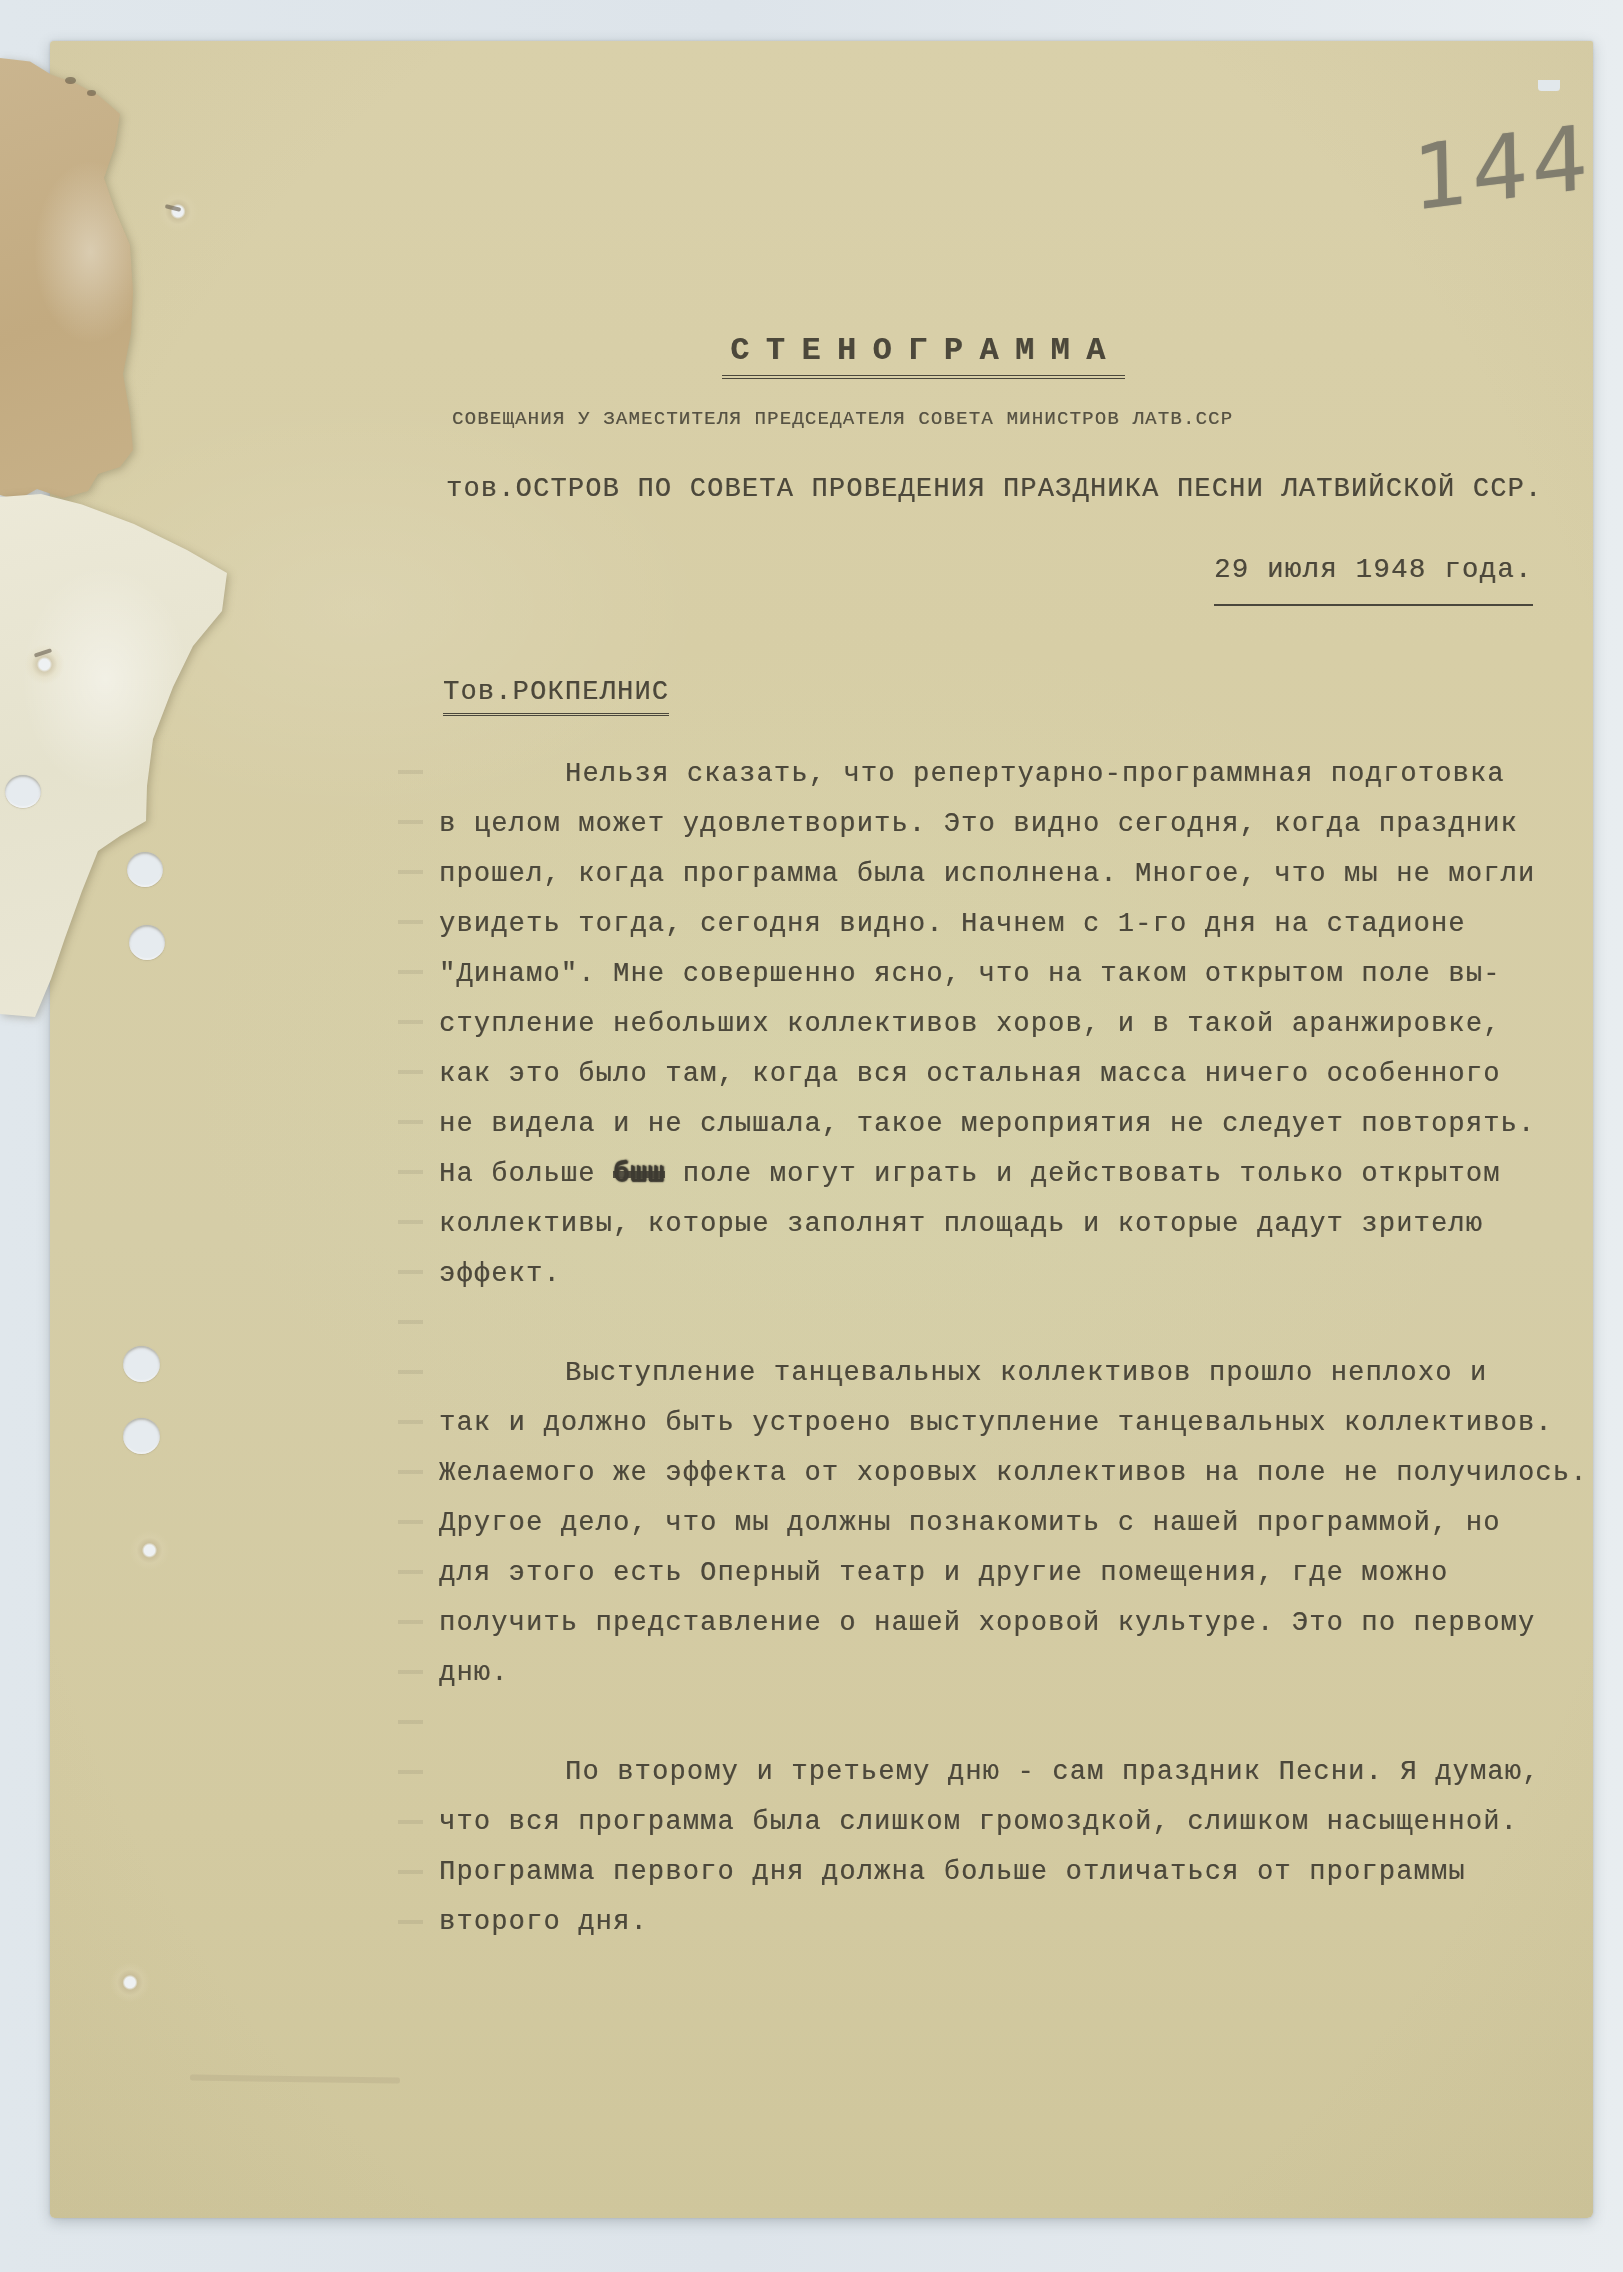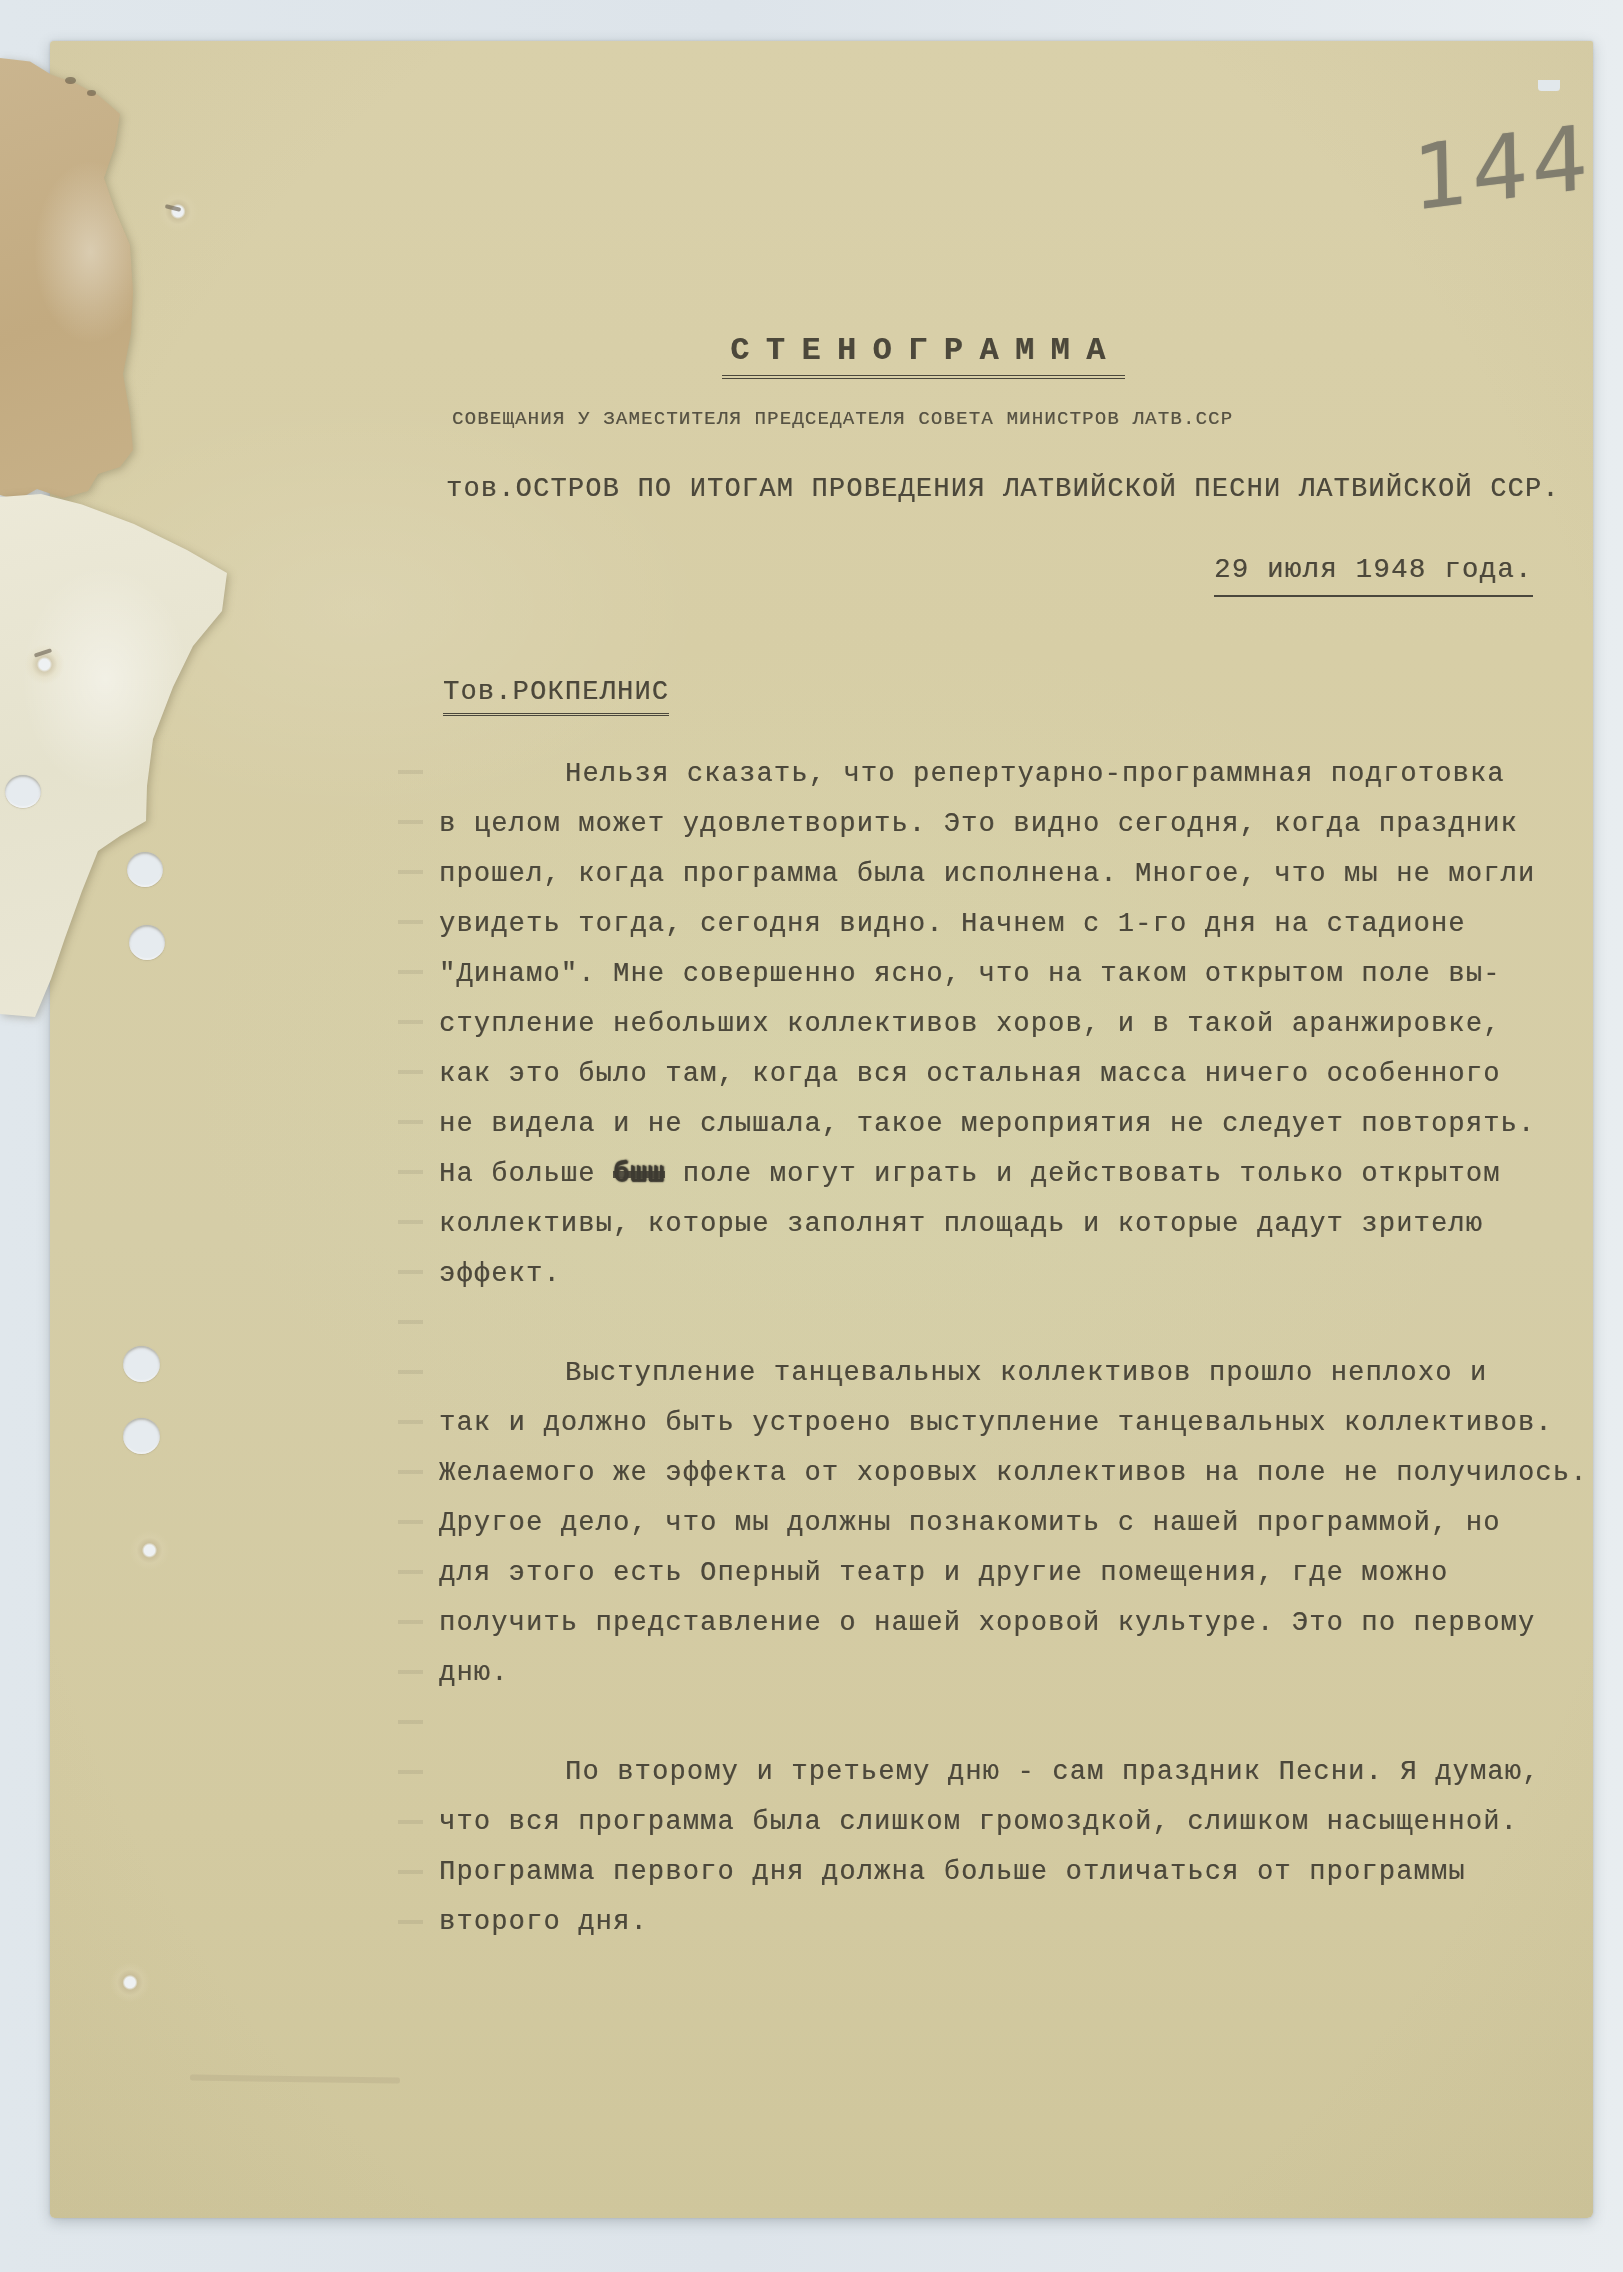--- a/index.html
+++ b/index.html
@@ -66,21 +66,21 @@
   
   .typed{color:#4c483b;text-shadow:0.4px 0.4px 0.6px rgba(70,66,54,0.55);}
   .doc-title{
     position:absolute;left:672px;top:291px;font-size:32px;font-weight:bold;
     letter-spacing:16.4px;padding:0 3.5px 5.8px 8.2px;border-bottom:4.1px double #4a473c;white-space:nowrap;
   }
   .subtitle1{position:absolute;left:402px;top:367px;font-size:19px;letter-spacing:1.2px;white-space:nowrap;opacity:.92;}
   .subtitle2{position:absolute;left:396px;top:433px;font-size:27px;letter-spacing:1.2px;white-space:nowrap;}
   .doc-date{
     position:absolute;left:1164px;top:513px;font-size:27.5px;letter-spacing:1.2px;white-space:nowrap;
-    padding-bottom:10px;border-bottom:2.9px solid #4a473c;
+    padding-bottom:19px;border-bottom:2.9px solid #4a473c;
   }
   .speaker{
     position:absolute;left:393px;top:636px;font-size:27px;letter-spacing:1.2px;white-space:nowrap;
     padding-bottom:6px;border-bottom:3.5px double #4a473c;
   }
   .body-block{position:absolute;left:389px;top:708px;width:1198px;font-size:27px;letter-spacing:1.2px;}
   .para{margin:0 0 49px 0;}
   .line{height:50px;line-height:50px;white-space:nowrap;}
   .line.indent{padding-left:126px;}
   .struck{
@@ -104,21 +104,21 @@
 
 <div class="scan">
 
   <div class="page">
     <div class="top-notch"></div>
 
     <div class="page-num">144</div>
 
     <div class="doc-title typed">СТЕНОГРАММА</div>
     <div class="subtitle1 typed">СОВЕЩАНИЯ У ЗАМЕСТИТЕЛЯ ПРЕДСЕДАТЕЛЯ СОВЕТА МИНИСТРОВ ЛАТВ.ССР</div>
-    <div class="subtitle2 typed">тов.ОСТРОВ ПО ИТОГАМ ПРОВЕДЕНИЯ ЛАТВИЙСКОЙ ПЕСНИ ЛАТВИЙСКОЙ ССР.</div>
+    <div class="subtitle2 typed">тов.ОСТРОВ ПО СОВЕТА ПРОВЕДЕНИЯ ПРАЗДНИКА ПЕСНИ ЛАТВИЙСКОЙ ССР.</div>
     <div class="doc-date typed">29 июля 1948 года.</div>
     <div class="speaker typed">Тов.РОКПЕЛНИС</div>
 
     <div class="body-block typed" id="body-block">
         <div class="para">
           <div class="line indent">Нельзя сказать, что репертуарно-программная подготовка</div>
           <div class="line">в целом может удовлетворить. Это видно сегодня, когда праздник</div>
           <div class="line">прошел, когда программа была исполнена. Многое, что мы не могли</div>
           <div class="line">увидеть тогда, сегодня видно. Начнем с 1-го дня на стадионе</div>
           <div class="line">"Динамо". Мне совершенно ясно, что на таком открытом поле вы-</div>

